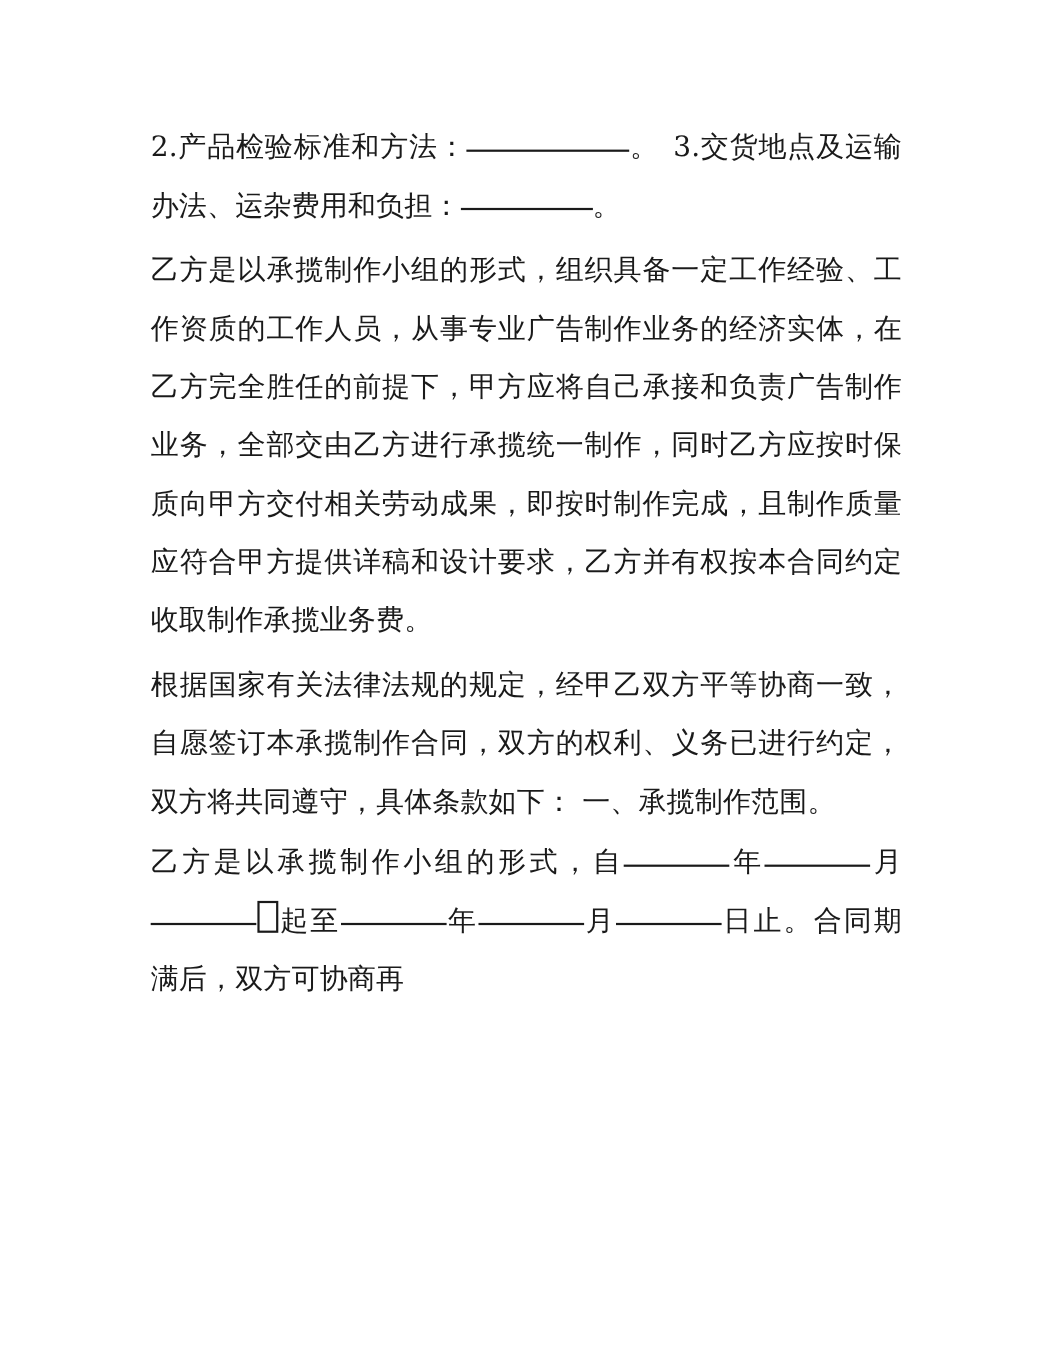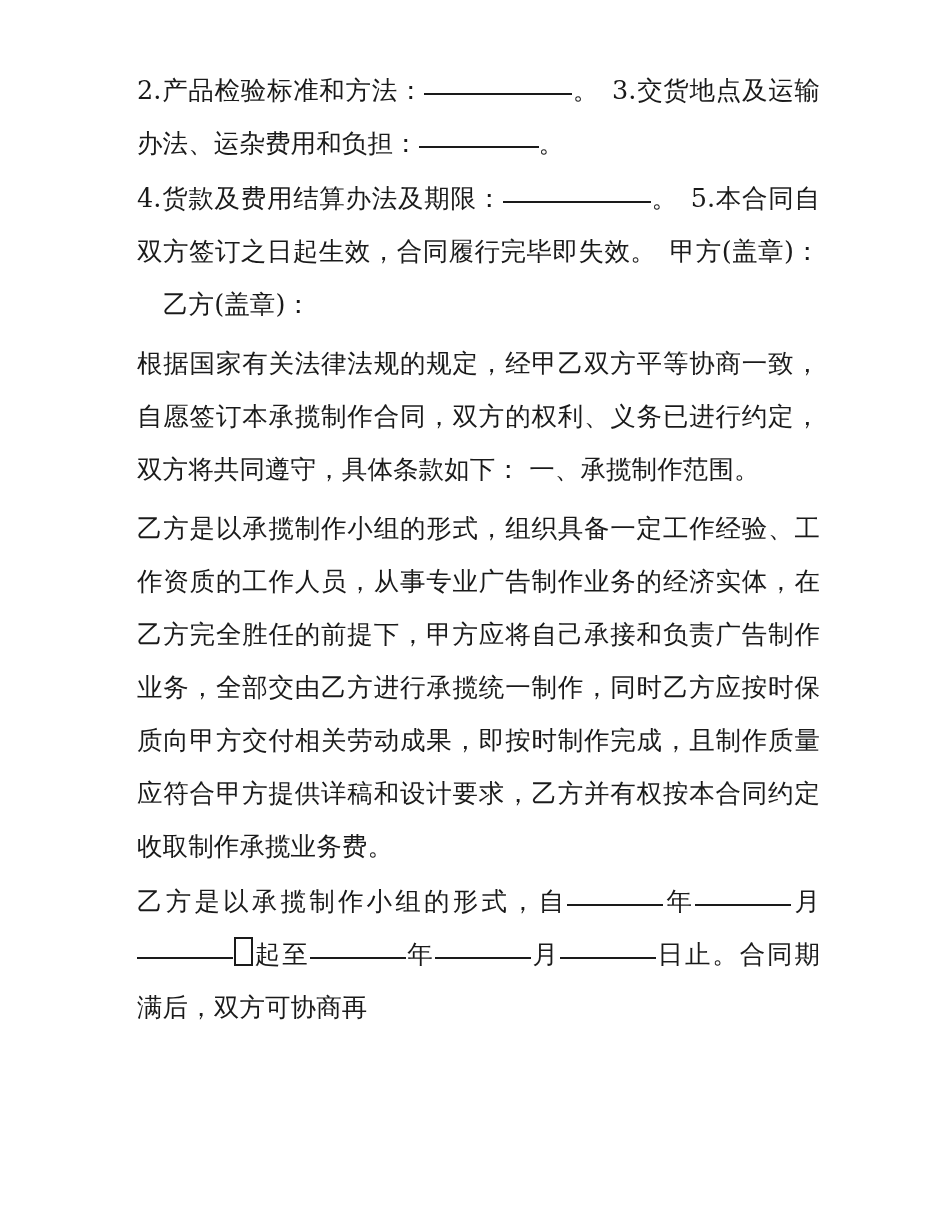--- a/index.html
+++ b/index.html
@@ -15,21 +15,21 @@
     color: #1a1a1a;
     overflow: hidden;
   }
 
   .page {
     position: relative;
     width: 950px;
     height: 1229px;
     background: #ffffff;
     box-sizing: border-box;
-    padding: 64px 132px 0 137px;
+    padding: 108px 132px 0 137px;
   }
 
   .doc-body {
     width: 683px;
   }
 
   
   .para {
     font-size: 25.5px;
     line-height: 53px;
@@ -73,28 +73,25 @@
 </head>
 <body>
 
 <div class="page">
   <div class="doc-body">
 
     <p class="para">
       <span>2.产品检验标准和方法：</span><span class="blank blank-l"></span><span>。</span><span class="wsp"></span><span>3.交货地点及运输办</span><span>法、运杂费用和负担：</span><span class="blank blank-m"></span><span>。</span>
     </p>
 
-    <p class="para gap-sm">
-      <span>4.货款及费用结算办法及期限：</span><span class="blank blank-l"></span><span>。</span><span class="wsp"></span><span>5.本合同自双方</span><span>签订之日起生效，合同履行完毕即失效。</span><span class="wsp"></span><span>甲方(盖章)：</span><span class="wsp-wide"></span><span>乙方</span><span>(盖章)：</span>
-    </p>
 
 
+    <p class="para gap-md">乙方是以承揽制作小组的形式，组织具备一定工作经验、工作资质的工作人员，从事专业广告制作业务的经济实体，在乙方完全胜任的前提下，甲方应将自己承接和负责广告制作业务，全部交由乙方进行承揽统一制作，同时乙方应按时保质向甲方交付相关劳动成果，即按时制作完成，且制作质量应符合甲方提供详稿和设计要求，乙方并有权按本合同约定收取制作承揽业务费。</p>
+
     <p class="para gap-md">根据国家有关法律法规的规定，经甲乙双方平等协商一致，自愿签订本承揽制作合同，双方的权利、义务已进行约定，双方将共同遵守，具体条款如下： 一、承揽制作范围。</p>
-
-    <p class="para gap-md">乙方是以承揽制作小组的形式，组织具备一定工作经验、工作资质的工作人员，从事专业广告制作业务的经济实体，在乙方完全胜任的前提下，甲方应将自己承接和负责广告制作业务，全部交由乙方进行承揽统一制作，同时乙方应按时保质向甲方交付相关劳动成果，即按时制作完成，且制作质量应符合甲方提供详稿和设计要求，乙方并有权按本合同约定收取制作承揽业务费。</p>
 
 
     <p class="para gap-sm">
       <span>乙方是以承揽制作小组的形式，自</span><span class="blank blank-s"></span><span>年</span><span class="blank blank-s"></span><span>月</span><span class="blank blank-s"></span><span class="tofu"></span><span>起至</span><span class="blank blank-s"></span><span>年</span><span class="blank blank-s"></span><span>月</span><span class="blank blank-s"></span><span>日止。合同期满后，双方可协商再</span>
     </p>
 
   </div>
 </div>
 
 </body></html>

